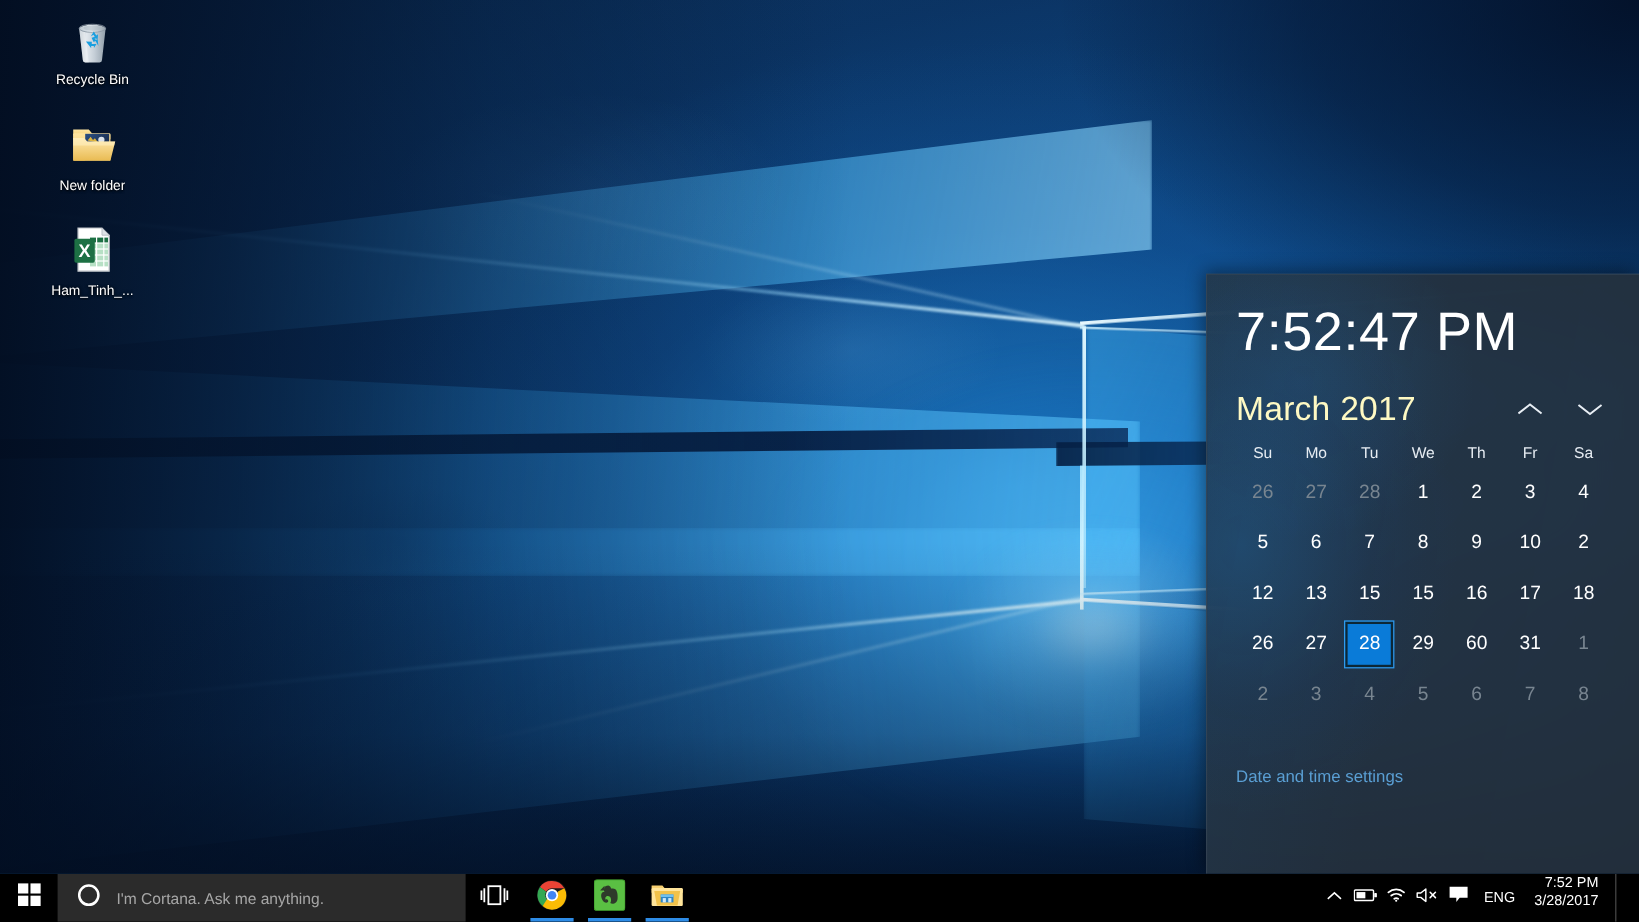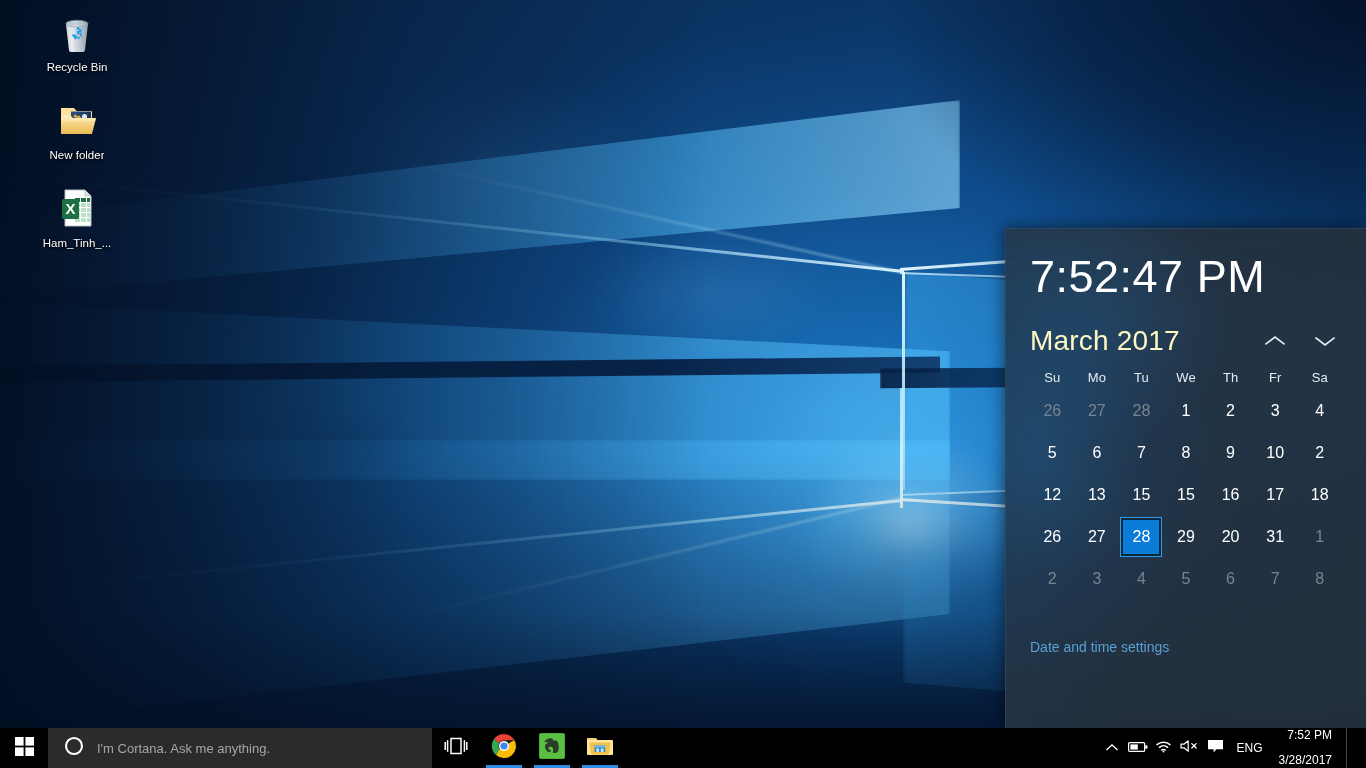--- a/index.html
+++ b/index.html
@@ -228,21 +228,21 @@
 
   
   #taskbar {
     position:absolute; left:0; bottom:0; width:1366px; height:40px;
     background:#000000; display:flex; align-items:stretch; z-index:20;
   }
   #start-button {
     width:48px; display:flex; align-items:center; justify-content:center; cursor:default;
   }
   #cortana-box {
-    width:384px; height:40px; background:#2b2b2b;
+    width:340px; height:40px; background:#2b2b2b;
     display:flex; align-items:center; padding-left:16px; gap:13px; cursor:text;
   }
   #cortana-placeholder { color:#a6a6a6; font-size:13px; }
 
   #taskview-button { width:48px; display:flex; align-items:center; justify-content:center; cursor:default; }
 
   #pinned-apps { display:flex; align-items:stretch; }
   .task-app {
     width:48px; position:relative; display:flex; align-items:center; justify-content:center; cursor:default;
   }
@@ -255,21 +255,21 @@
     display:flex; align-items:center; gap:0; padding-right:12px;
   }
   .tray-icon {
     width:26px; height:40px; display:flex; align-items:center; justify-content:center; cursor:default;
   }
   #tray-lang {
     color:#ffffff; font-size:12px; padding:0 10px 0 8px; height:40px;
     display:flex; align-items:center; cursor:default;
   }
   #tray-clock {
-    height:40px; display:flex; flex-direction:column; align-items:flex-end; justify-content:space-between;
+    height:40px; display:flex; flex-direction:column; align-items:flex-end; justify-content:flex-start;
     color:#ffffff; font-size:12px; line-height:15px; padding:0 14px 0 6px; cursor:default;
   }
   #show-desktop {
     width:8px; height:40px; border-left:1px solid #4a4a4a; cursor:default;
   }
 </style>
 </head>
 <body>
 
 <div id="screen">
@@ -460,21 +460,21 @@
               <div class="cal-cell">17</div>
               <div class="cal-cell">18</div>
             </div>
             <div class="cal-row">
               <div class="cal-cell">26</div>
               <div class="cal-cell">27</div>
               <div class="cal-cell today">
                 <span class="box">28</span>
               </div>
               <div class="cal-cell">29</div>
-              <div class="cal-cell">20</div>
+              <div class="cal-cell">60</div>
               <div class="cal-cell">31</div>
               <div class="cal-cell muted">1</div>
             </div>
             <div class="cal-row">
               <div class="cal-cell muted">2</div>
               <div class="cal-cell muted">3</div>
               <div class="cal-cell muted">4</div>
               <div class="cal-cell muted">5</div>
               <div class="cal-cell muted">6</div>
               <div class="cal-cell muted">7</div>

